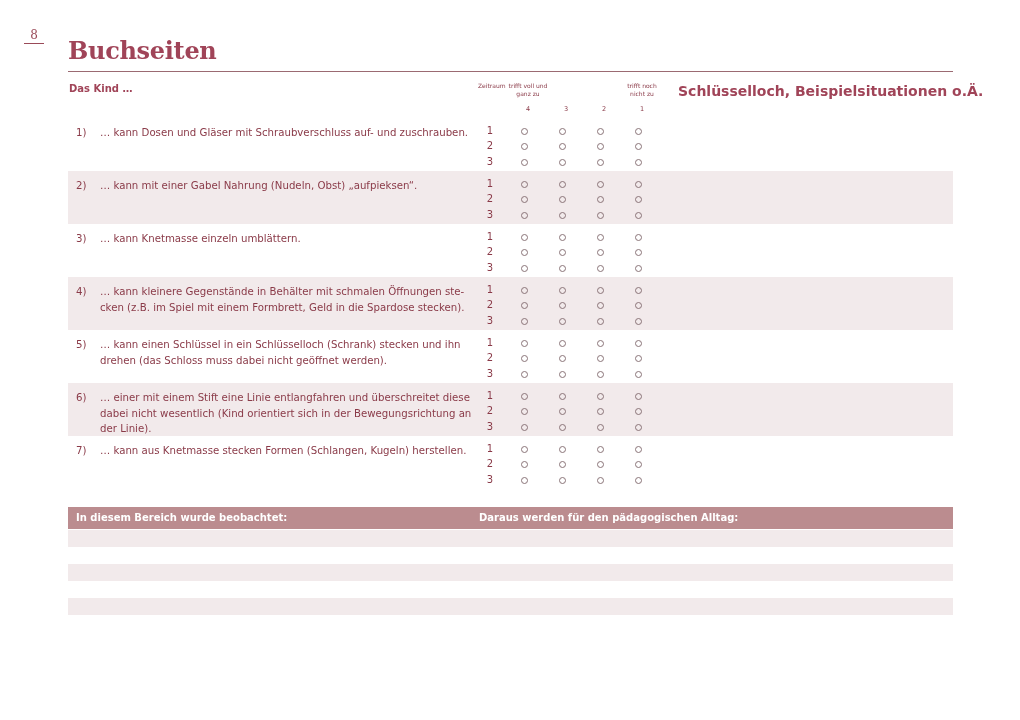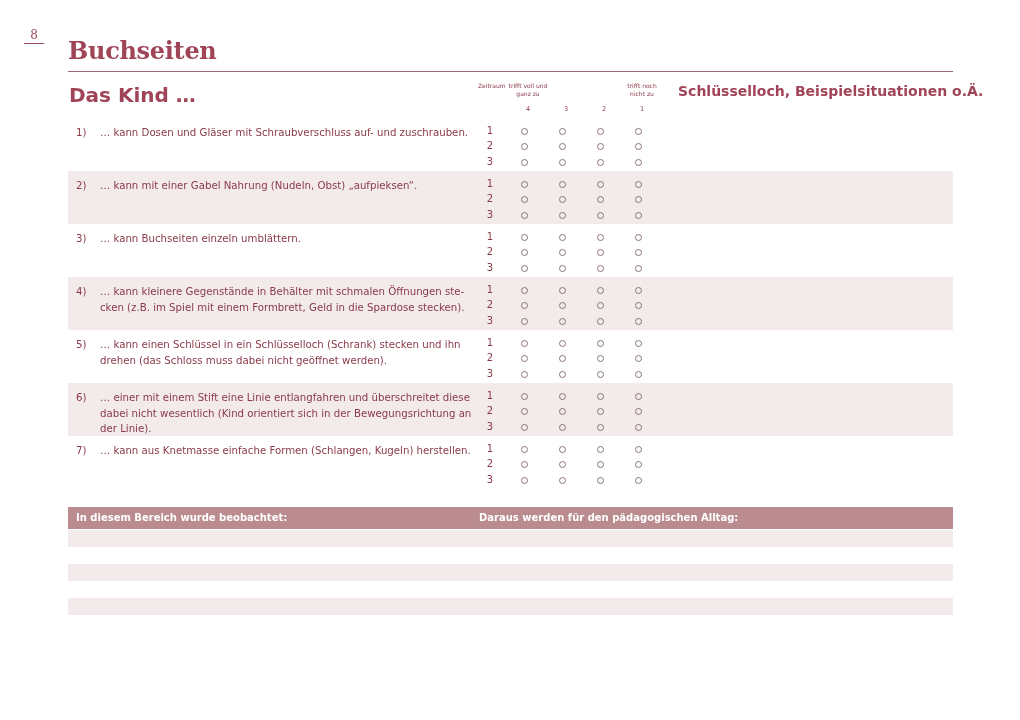--- a/index.html
+++ b/index.html
@@ -12,21 +12,21 @@
     font-family:"DejaVu Serif", serif; font-size:12px; color:#9a4a58;
     border-bottom:1px solid #9a4a58; line-height:14px; padding-bottom:1px;
   }
   .title {
     position:absolute; left:68px; top:36px;
     font-family:"DejaVu Serif", serif; font-weight:bold; font-size:24px; color:#a04458;
     letter-spacing:-0.3px;
   }
   .title-rule { position:absolute; left:68px; top:71px; width:885px; height:1px; background:#9b6a72; }
   .subhead {
-    position:absolute; left:69px; top:83px; font-size:20px; font-weight:bold; color:#a04458;
+    position:absolute; left:69px; top:83px; font-size:10px; font-weight:bold; color:#a04458;
   }
   .right-head {
     position:absolute; left:678px; top:83px; font-size:14px; font-weight:bold; color:#a04458;
   }
   .col-head { position:absolute; font-size:6px; color:#8a3a48; text-align:center; line-height:8px; }
   .scale-num { position:absolute; top:105px; font-size:6.5px; color:#8a3a48; width:10px; text-align:center; }
 
   .row { position:absolute; left:68px; width:885px; height:53px; }
   .row.shaded { background:#f2eaeb; }
   .q-text {
@@ -104,21 +104,21 @@
       <div class="radio" style="left: 567px; top: 25px;"></div>
       <div class="period" style="top: 38px;">3</div>
       <div class="radio" style="left: 453px; top: 41px;"></div>
       <div class="radio" style="left: 491px; top: 41px;"></div>
       <div class="radio" style="left: 529px; top: 41px;"></div>
       <div class="radio" style="left: 567px; top: 41px;"></div>
     </div>
     <div class="row" style="top: 224px;">
       <div class="q-text">
         <span class="q-num">3)</span>
-        <span class="q-body">… kann Buchseiten einzeln umblättern.</span>
+        <span class="q-body">… kann Knetmasse einzeln umblättern.</span>
       </div>
       <div class="period" style="top: 7px;">1</div>
       <div class="radio" style="left: 453px; top: 10px;"></div>
       <div class="radio" style="left: 491px; top: 10px;"></div>
       <div class="radio" style="left: 529px; top: 10px;"></div>
       <div class="radio" style="left: 567px; top: 10px;"></div>
       <div class="period" style="top: 22px;">2</div>
       <div class="radio" style="left: 453px; top: 25px;"></div>
       <div class="radio" style="left: 491px; top: 25px;"></div>
       <div class="radio" style="left: 529px; top: 25px;"></div>
@@ -188,21 +188,21 @@
       <div class="radio" style="left: 567px; top: 25px;"></div>
       <div class="period" style="top: 38px;">3</div>
       <div class="radio" style="left: 453px; top: 41px;"></div>
       <div class="radio" style="left: 491px; top: 41px;"></div>
       <div class="radio" style="left: 529px; top: 41px;"></div>
       <div class="radio" style="left: 567px; top: 41px;"></div>
     </div>
     <div class="row" style="top: 436px;">
       <div class="q-text">
         <span class="q-num">7)</span>
-        <span class="q-body">… kann aus Knetmasse einfache Formen (Schlangen, Kugeln) herstellen.</span>
+        <span class="q-body">… kann aus Knetmasse stecken Formen (Schlangen, Kugeln) herstellen.</span>
       </div>
       <div class="period" style="top: 7px;">1</div>
       <div class="radio" style="left: 453px; top: 10px;"></div>
       <div class="radio" style="left: 491px; top: 10px;"></div>
       <div class="radio" style="left: 529px; top: 10px;"></div>
       <div class="radio" style="left: 567px; top: 10px;"></div>
       <div class="period" style="top: 22px;">2</div>
       <div class="radio" style="left: 453px; top: 25px;"></div>
       <div class="radio" style="left: 491px; top: 25px;"></div>
       <div class="radio" style="left: 529px; top: 25px;"></div>

